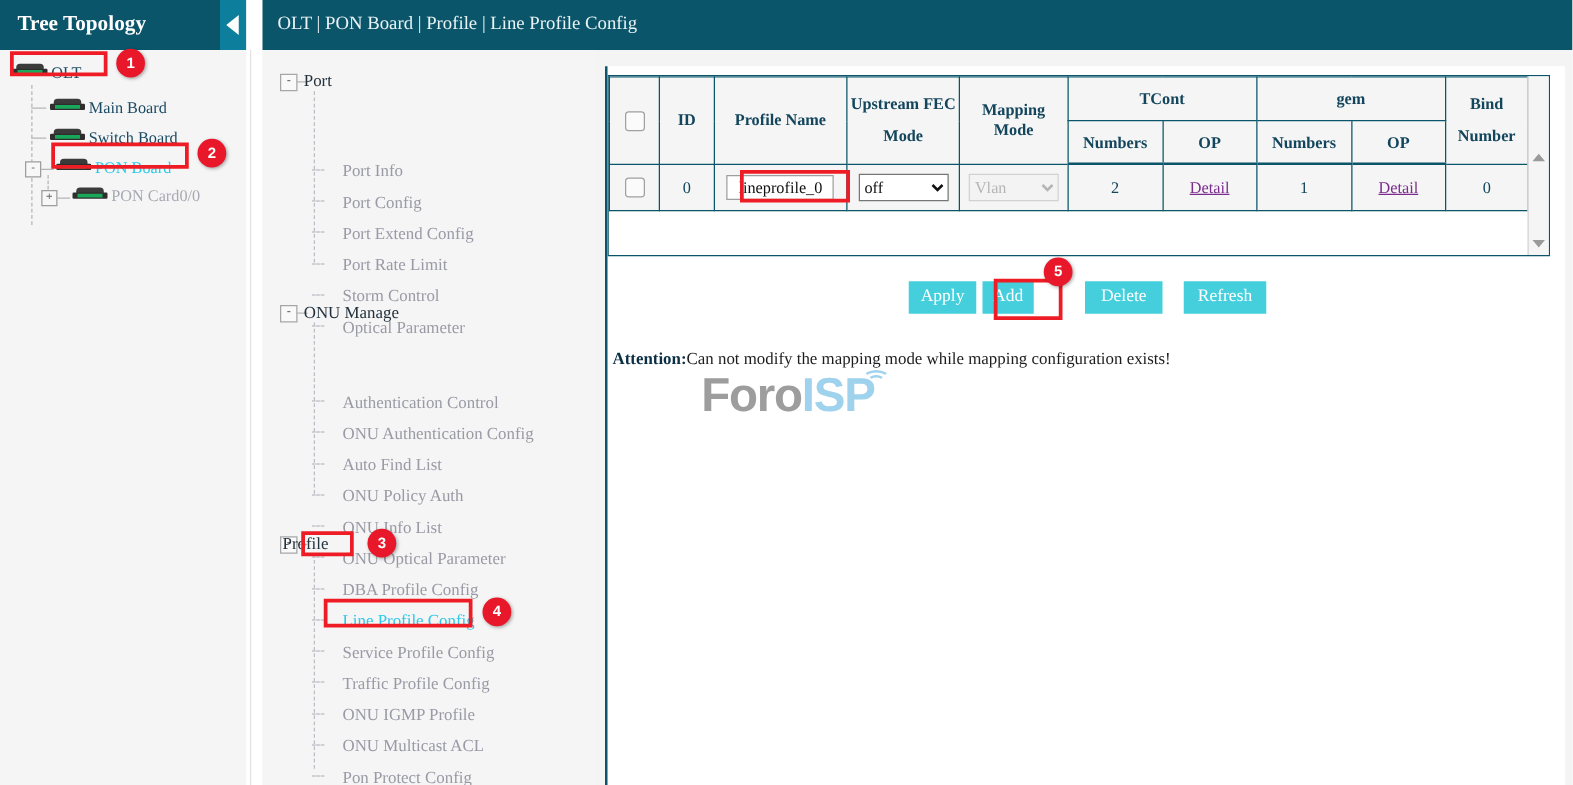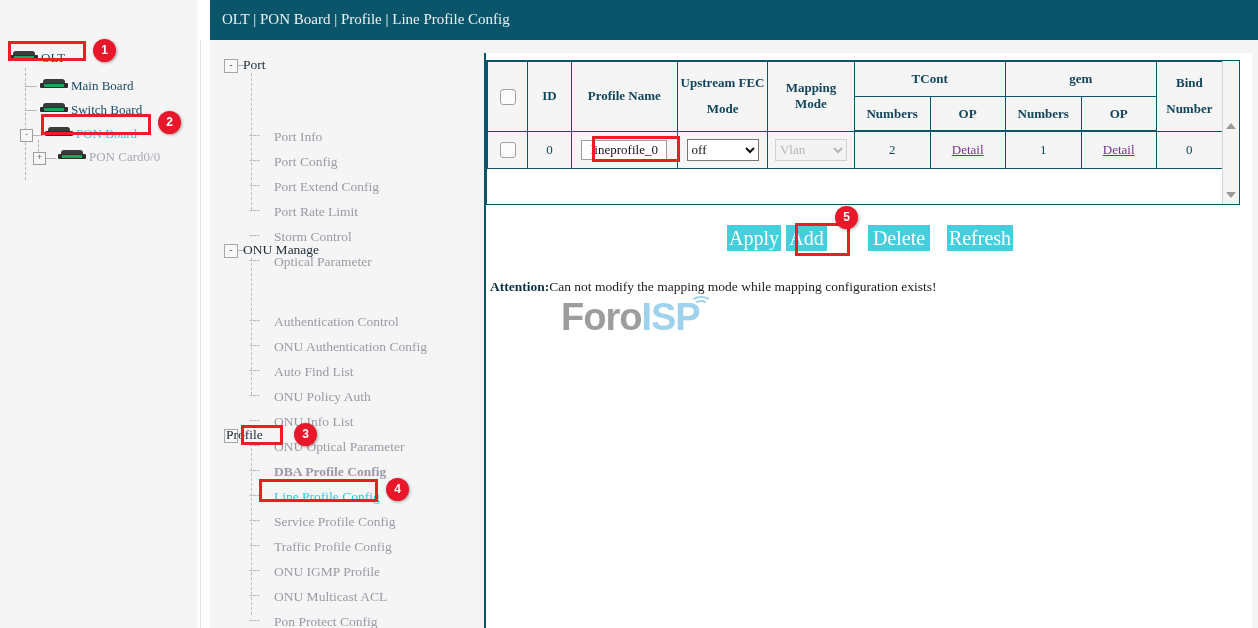--- a/index.html
+++ b/index.html
@@ -171,21 +171,21 @@
     position: absolute; left: 3px; width: 0; height: 0;
   }
   .sarrow.up { top: 62px; border-left: 5px solid transparent; border-right: 5px solid transparent; border-bottom: 6px solid #9a9a9a; }
   .sarrow.down { bottom: 6px; border-left: 5px solid transparent; border-right: 5px solid transparent; border-top: 6px solid #9a9a9a; }
 
   
   #btnrow { position: absolute; left: 0; top: 172px; width: 754px; height: 28px; }
   .abtn {
     position: absolute; height: 26px; line-height: 26px;
     background: #45cfdd; color: #ffffff; text-align: center;
-    font-size: 20px; font-family: "Liberation Serif", serif;
+    font-size: 14px; font-family: "Liberation Serif", serif;
     border: none; cursor: pointer; padding: 0;
   }
 
   
   #attention {
     position: absolute; left: 4px; top: 226px; font-size: 13.5px;
     color: #1d1d1d; font-family: "Liberation Serif", serif; white-space: nowrap;
   }
   #attention b { color: #0b2f44; }
 
@@ -219,20 +219,26 @@
     font-family: "Liberation Sans", sans-serif;
     box-shadow: 1px 1px 3px rgba(0,0,0,0.35);
   }
 </style>
 </head>
 <body>
 
 <div id="root">
 
   <div id="tree-panel">
+    <div id="tree-header">
+      <div class="title">Tree Topology</div>
+      <div id="collapse-btn">
+        <div class="tri"></div>
+      </div>
+    </div>
 
     <div id="tree-body">
 
       <div class="tnode" style="left:10px; top:8px;">
         <div class="boardicon" style="left:0px;">
           <div class="top"></div>
             <div class="base"></div>
             <div class="led"></div>
         </div>
         <div class="lbl" style="left:31px;">OLT</div>
@@ -330,21 +336,21 @@
     <div class="mitem" style="left:64px; top:374px;">ONU Info List</div>
     <div class="mdash" style="left:39px; top:398px;">---</div>
     <div class="mitem" style="left:64px; top:399px;">ONU Optical Parameter</div>
 
     <div class="mbox" style="left:14px; top:389px;">-</div>
     <div class="mstem" style="left:27px; top:395px;"></div>
     <div class="mgroup" style="left:16px; top:387px;">Profile</div>
     <div class="mtrunk" style="left:41px; top:403px; height:172px;"></div>
 
     <div class="mdash" style="left:39px; top:423px;">---</div>
-    <div class="mitem" style="left:64px; top:424px;font-weight:bold;">DBA Profile Config</div>
+    <div class="mitem" style="left:64px; top:424px;">DBA Profile Config</div>
     <div class="mdash" style="left:39px; top:448px;">---</div>
     <div class="mitem active" style="left:64px; top:449px;">Line Profile Config</div>
     <div class="mdash" style="left:39px; top:473px;">---</div>
     <div class="mitem" style="left:64px; top:474px;">Service Profile Config</div>
     <div class="mdash" style="left:39px; top:498px;">---</div>
     <div class="mitem" style="left:64px; top:499px;">Traffic Profile Config</div>
     <div class="mdash" style="left:39px; top:523px;">---</div>
     <div class="mitem" style="left:64px; top:524px;">ONU IGMP Profile</div>
     <div class="mdash" style="left:39px; top:548px;">---</div>
     <div class="mitem" style="left:64px; top:549px;">ONU Multicast ACL</div>

